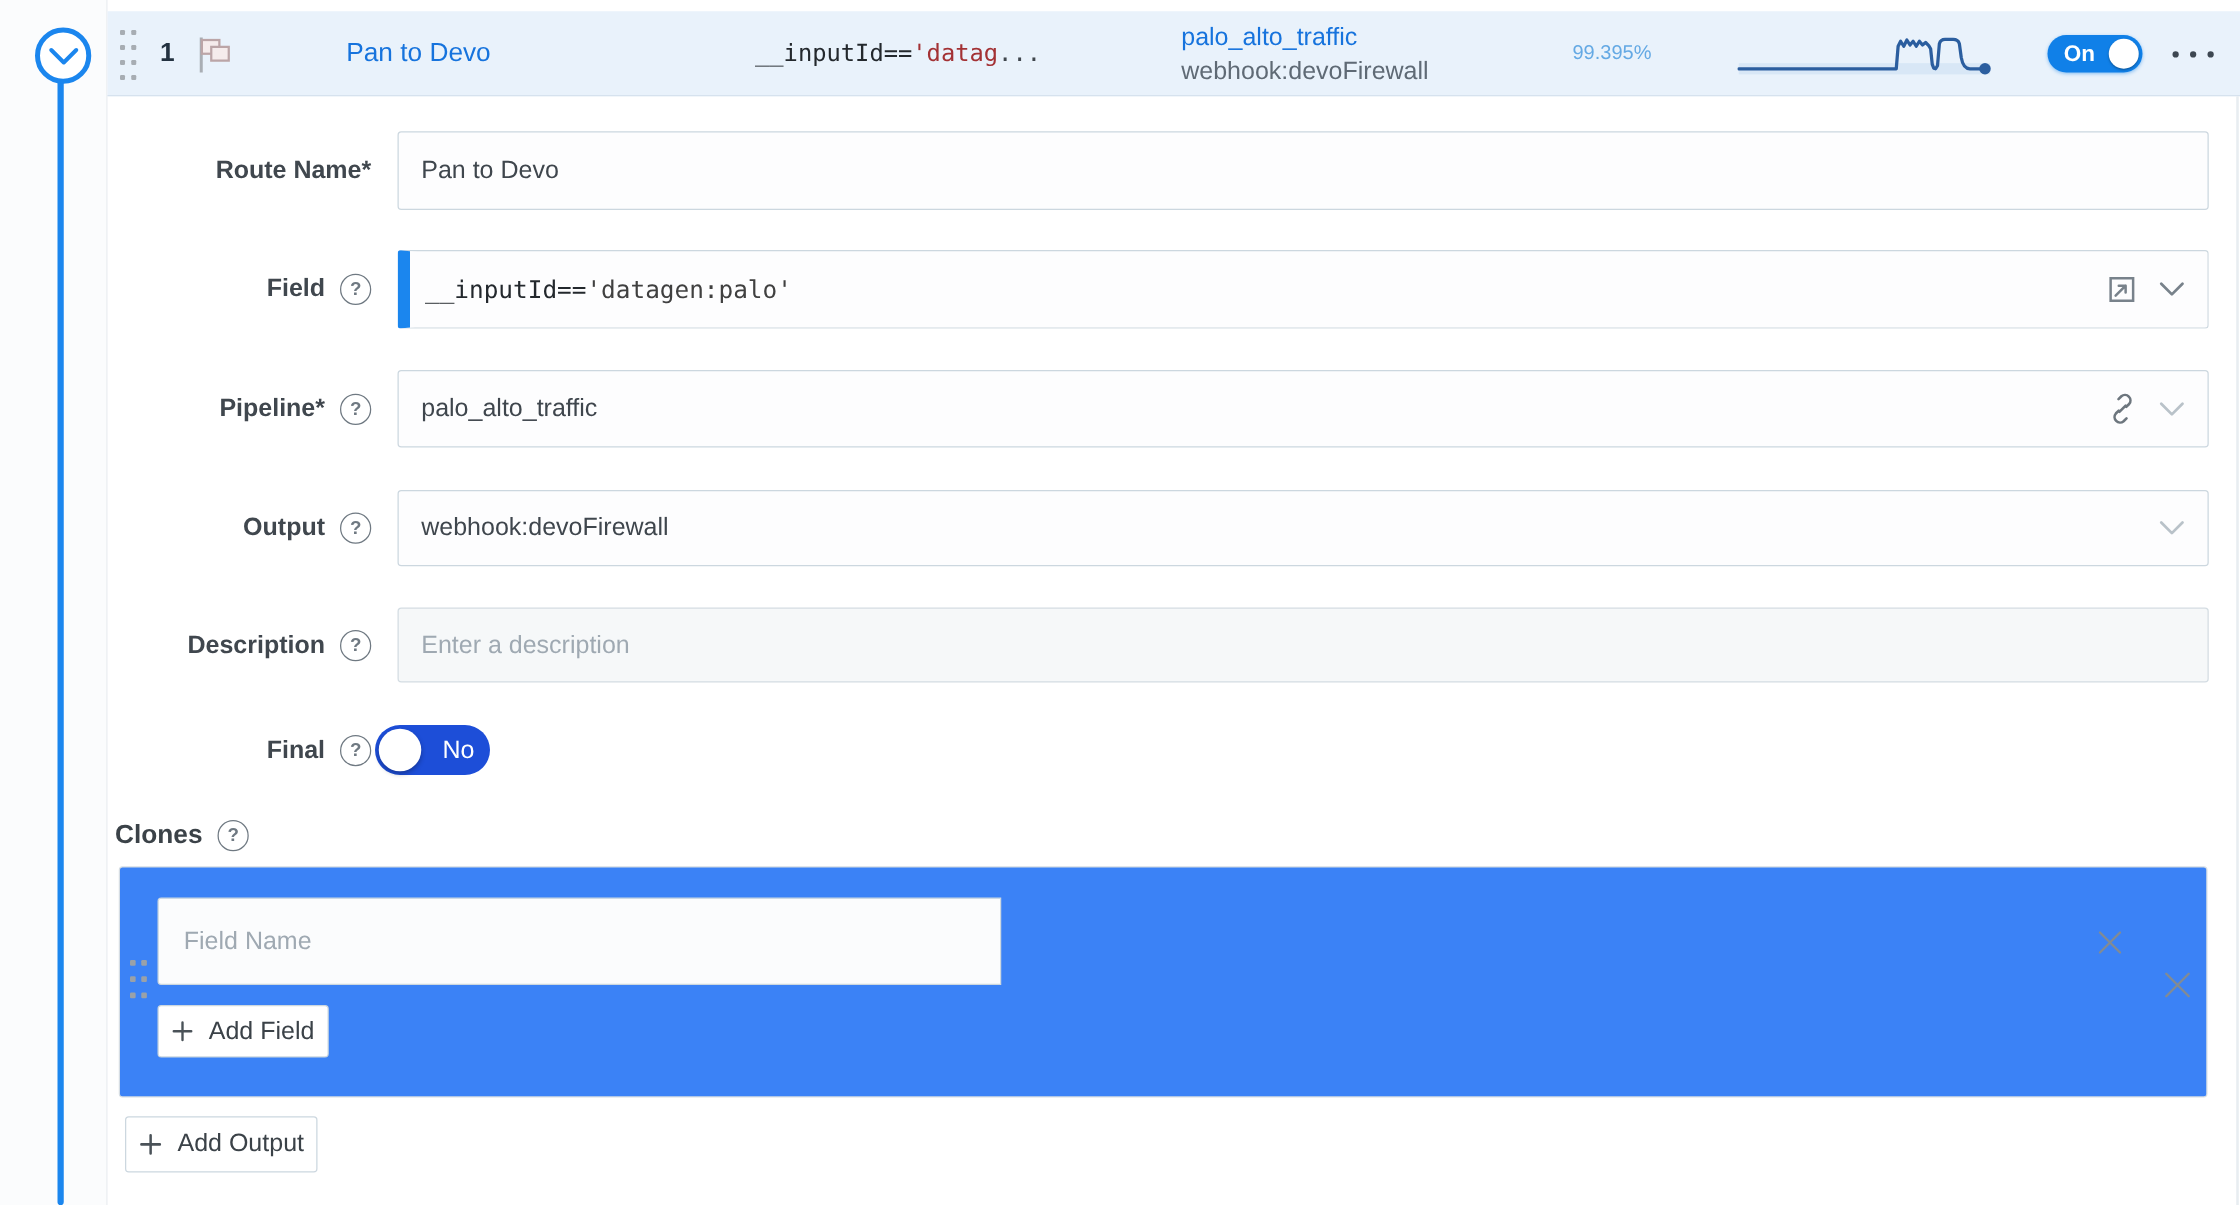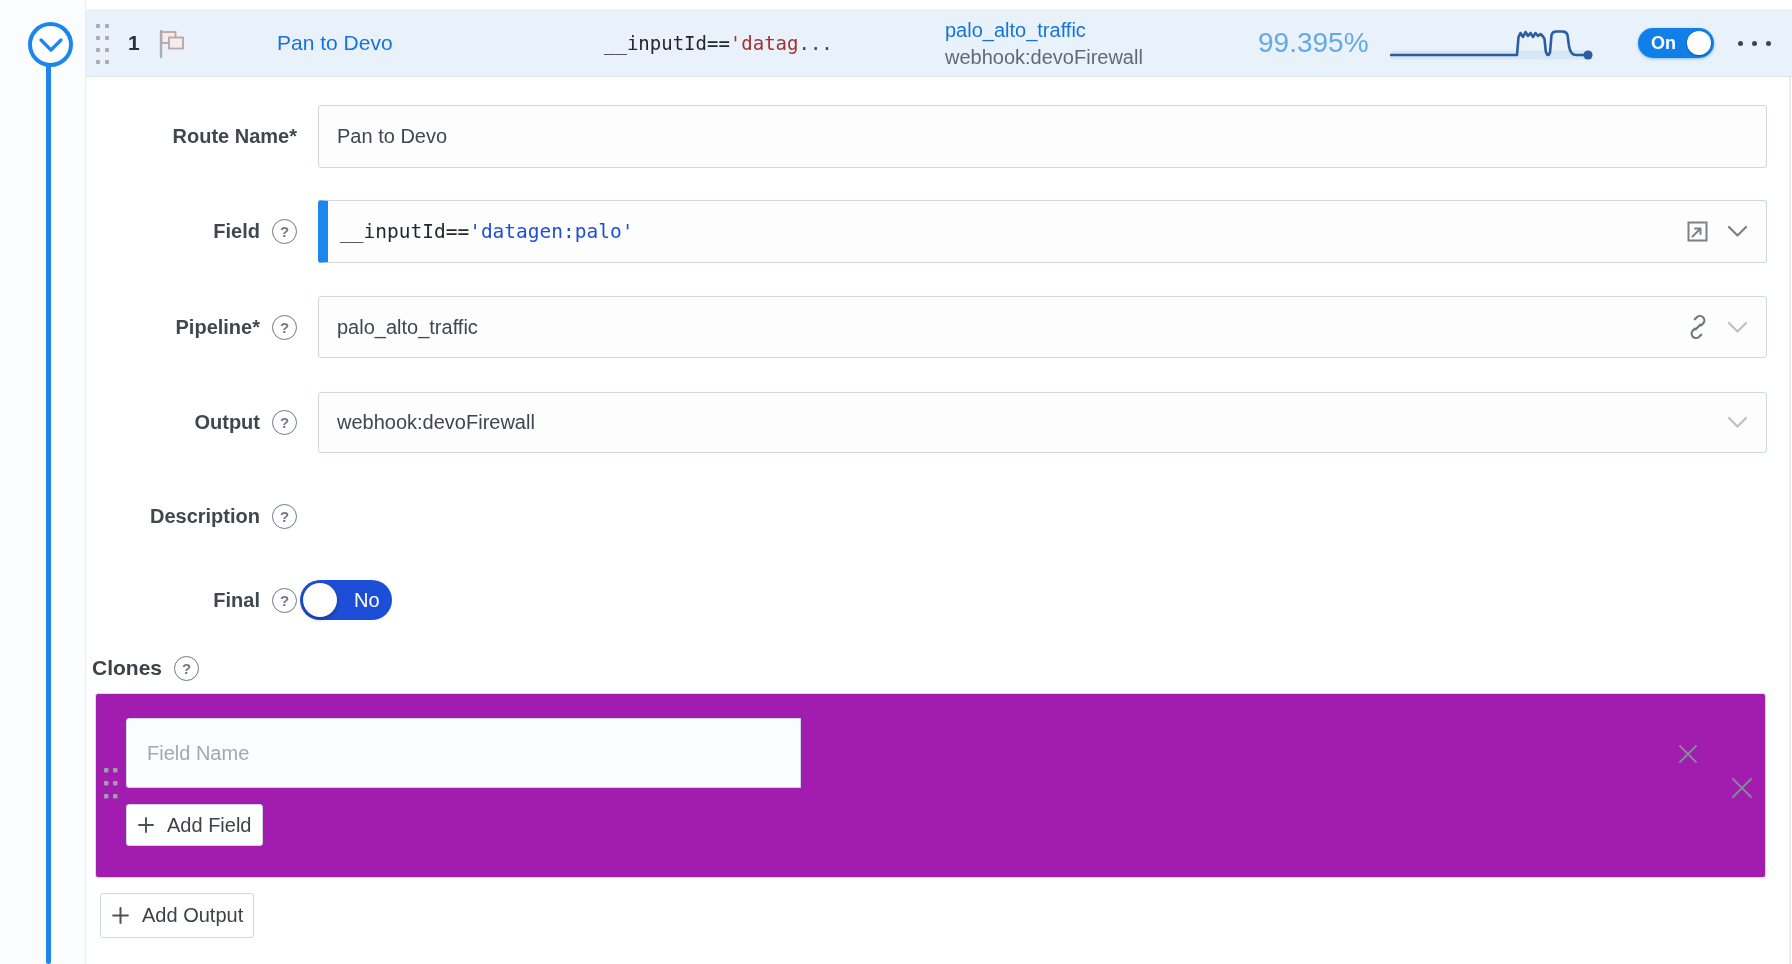--- a/index.html
+++ b/index.html
@@ -28,21 +28,21 @@
   .rh-index { left:42px; top:0; height:68px; font-size:21px; font-weight:bold; color:#233240; }
   .rh-flag { left:71px; top:19px; }
   .rh-title { left:191px; top:0; height:68px; font-size:21px; color:#1673dd; cursor:pointer; }
   .rh-preview { left:518px; top:0; height:68px; font-family:"DejaVu Sans Mono", monospace; font-size:19px; }
   .rh-preview .code-prefix { color:#23282d; }
   .rh-preview .code-quoted { color:#a33134; }
   .rh-preview .code-ellipsis { color:#3f464d; }
   .rh-iostack { left:859px; top:8px; display:block; line-height:27px; font-size:20px; }
   .rh-iostack .io-pipeline { color:#1673dd; }
   .rh-iostack .io-output { color:#5f6a75; }
-  .rh-percent { left:1172px; top:0; height:68px; font-size:28px; color:#64a9e4; }
+  .rh-percent { left:1172px; top:0; height:68px; font-size:16px; color:#64a9e4; }
   .rh-spark { left:1304px; top:15px; }
   .rh-toggle {
     left:1552px; top:19px; width:76px; height:30px; border-radius:15px; background:#1080e8;
     position:absolute; cursor:pointer; box-shadow:0 1px 3px rgba(16,128,232,.45);
   }
   .rh-toggle .t-label { position:absolute; left:13px; top:0; height:30px; display:flex; align-items:center; color:#fff; font-size:18px; font-weight:bold; }
   .rh-toggle .t-knob { position:absolute; right:3px; top:3px; width:24px; height:24px; border-radius:50%; background:#fff; box-shadow:0 1px 2px rgba(0,0,0,.35); }
   .rh-dots { left:1652px; top:0; height:68px; gap:9px; cursor:pointer; }
   .rh-dots i { width:5px; height:5px; border-radius:50%; background:#3d4751; display:block; }
 
@@ -58,28 +58,28 @@
   }
   .f-box {
     position:absolute; left:318px; width:1449px; border:1px solid #ccd7df; border-radius:3px;
     background:#fdfdfe; display:flex; align-items:center; padding:0 18px; font-size:20px; color:#3f464d;
   }
   input.native { outline:none; font-family:"Liberation Sans", sans-serif; }
   input.native::placeholder { color:#9fa9b2; opacity:1; }
   .f-icons { margin-left:auto; display:flex; align-items:center; gap:16px; }
   .mono { font-family:"DejaVu Sans Mono", monospace; font-size:19.5px; }
   .code-prefix { color:#23282d; }
-  .code-quoted { color:#1d4ed8; }
+  .code-quoted { color:#404040; }
 
   .final-toggle { position:absolute; left:300px; top:580px; width:92px; height:40px; border-radius:20px; background:#1d4ed8; cursor:pointer; }
   .final-toggle .t-knob { position:absolute; left:3px; top:3px; width:34px; height:34px; border-radius:50%; background:#fff; box-shadow:0 2px 4px rgba(0,0,0,.3); }
   .final-toggle .t-label { position:absolute; left:54px; top:0; height:40px; display:flex; align-items:center; color:#fff; font-size:20px; }
 
   .clones-lbl { position:absolute; left:92px; top:652px; height:32px; display:flex; align-items:center; gap:12px; font-weight:bold; font-size:21px; color:#3b4248; }
-  .clone-box { position:absolute; left:95px; top:693px; width:1671px; height:185px; border:1px solid #d6dde3; border-radius:3px; background:#a21caf; }
+  .clone-box { position:absolute; left:95px; top:693px; width:1671px; height:185px; border:1px solid #d6dde3; border-radius:3px; background:#3b82f6; }
   .clone-handle { position:absolute; left:8px; top:74px; }
   .clone-input { position:absolute; top:24px; height:70px; border:1px solid #ccd7df; background:#fbfcfd; font-size:20px; color:#3f464d; padding:0 20px; }
   .clone-name { left:30px; width:675px; border-radius:3px 0 0 3px; }
   .clone-value { left:704px; width:918px; border-left:none; border-radius:0 3px 3px 0; padding-right:56px; }
   .xbtn { position:absolute; cursor:pointer; display:flex; align-items:center; justify-content:center; }
   .x-inner { left:1578px; top:46px; width:28px; height:28px; }
   .x-outer { left:1632px; top:80px; width:28px; height:28px; }
 
   .btn {
     position:absolute; display:flex; align-items:center; gap:12px; border:1px solid #ccd7df; border-radius:3px;
@@ -218,20 +218,21 @@
             <path d="M2 2 L10.5 10.5 L19 2" stroke="#b9c2c9" stroke-width="2.2" stroke-linecap="round" stroke-linejoin="round"></path>
           </svg>
       </span>
     </span>
   </div>
 
   <div class="rowlbl" style="top:486px;height:60px;">
     <span>Description</span>
     <span class="q">?</span>
   </div>
+  <input class="f-box native" style="top: 486px; height: 60px; background: rgb(246, 248, 249); border-color: rgb(211, 220, 226);" type="text" placeholder="Enter a description">
 
   <div class="rowlbl" style="top:580px;height:40px;">
     <span>Final</span>
     <span class="q">?</span>
   </div>
   <div class="final-toggle">
     <span class="t-knob"></span>
     <span class="t-label">No</span>
   </div>
 

